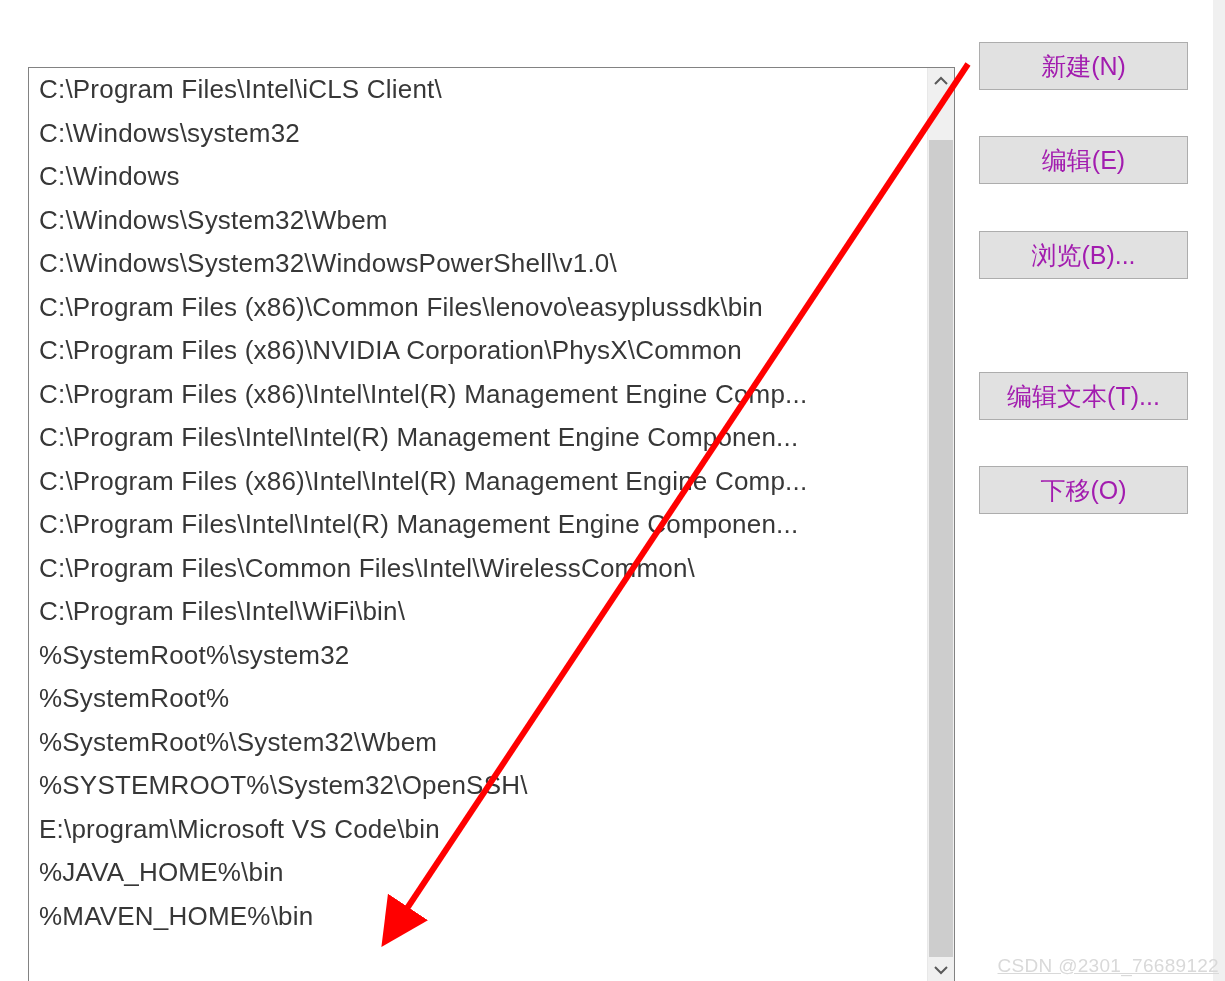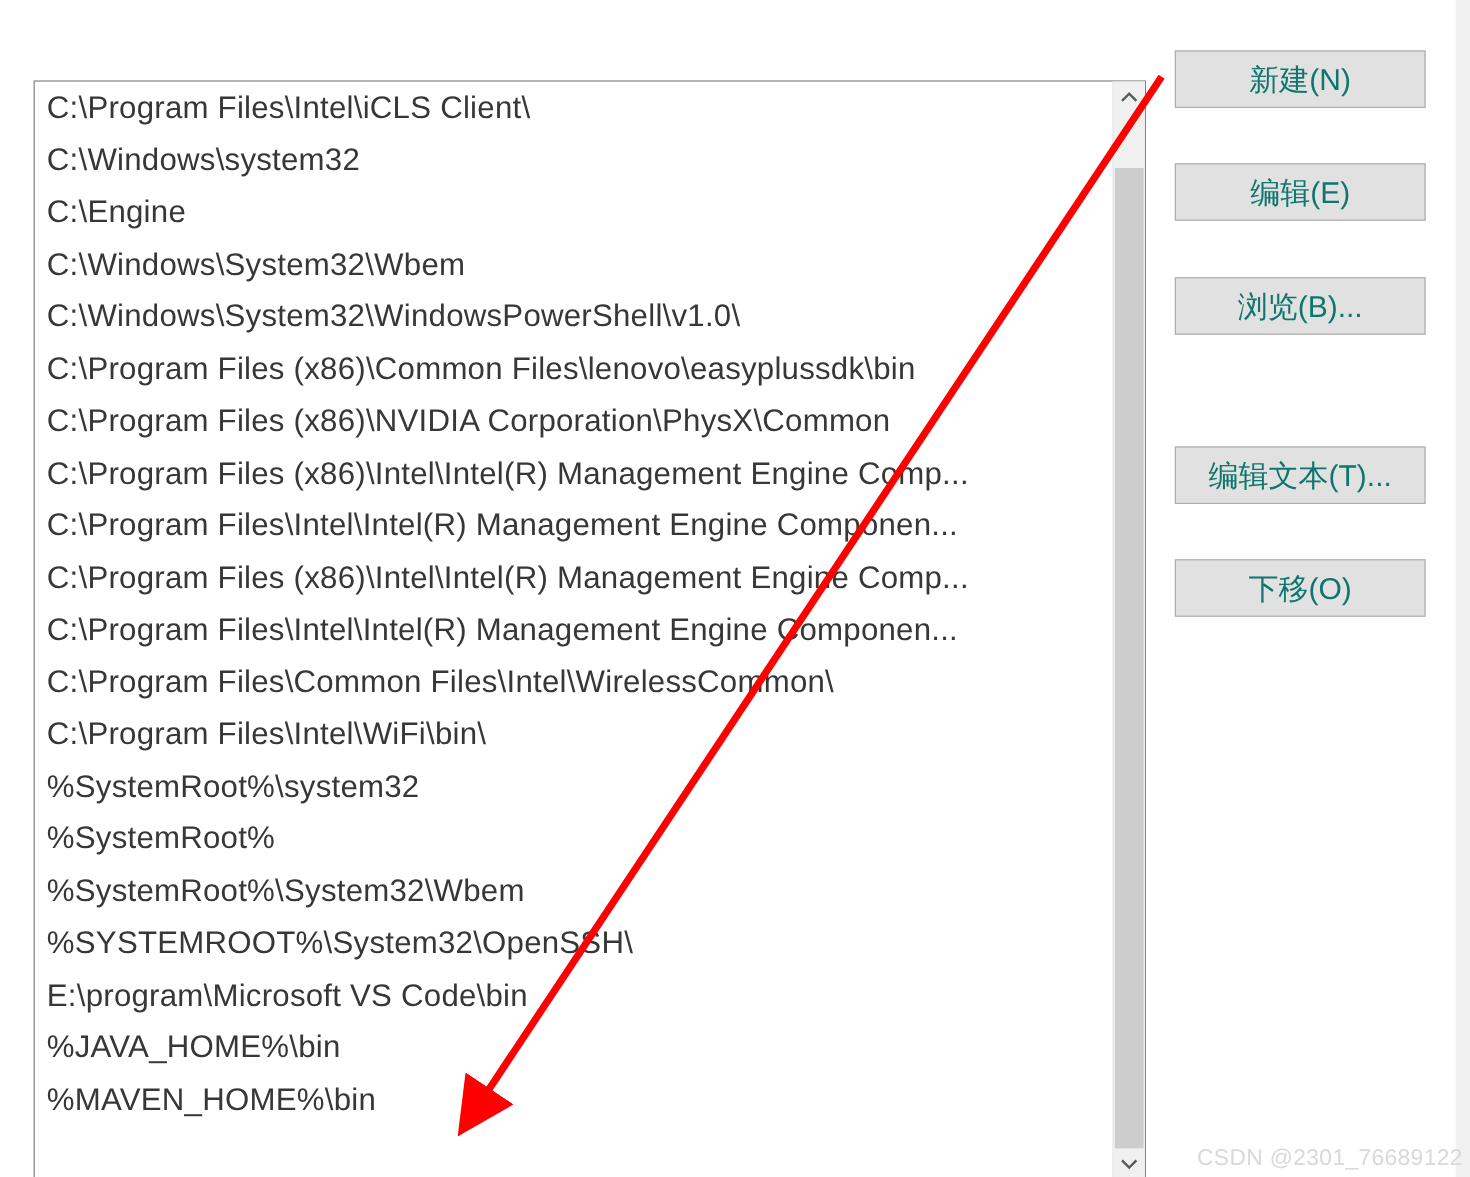--- a/index.html
+++ b/index.html
@@ -87,21 +87,21 @@
     left: 951px;
     top: 0;
   }
   .win-button {
     width: 209px;
     height: 48px;
     background: #e1e1e1;
     border: 1px solid #adadad;
     box-sizing: border-box;
     font-size: 25px;
-    color: #0f766e;
+    color: #a21caf;
     display: flex;
     align-items: center;
     justify-content: center;
     font-family: "Microsoft YaHei", "Segoe UI", Tahoma, sans-serif;
     cursor: default;
     user-select: none;
   }
   .arrow-svg {
     position: absolute;
     left: 28px;
@@ -109,33 +109,34 @@
     pointer-events: none;
   }
   .watermark {
     position: absolute;
     right: 6px;
     bottom: 4px;
     font-size: 19px;
     color: #d9d9d9;
     font-family: Arial, sans-serif;
     letter-spacing: 0.3px;
+    text-decoration: underline;
   }
 </style>
 </head>
 <body>
 
 <div class="dialog">
   <div class="content-area">
 
     <div class="path-list-wrapper">
       <div class="path-list" id="path-list">
           <div class="path-item">C:\Program Files\Intel\iCLS Client\</div>
           <div class="path-item">C:\Windows\system32</div>
-          <div class="path-item">C:\Engine</div>
+          <div class="path-item">C:\Windows</div>
           <div class="path-item">C:\Windows\System32\Wbem</div>
           <div class="path-item">C:\Windows\System32\WindowsPowerShell\v1.0\</div>
           <div class="path-item">C:\Program Files (x86)\Common Files\lenovo\easyplussdk\bin</div>
           <div class="path-item">C:\Program Files (x86)\NVIDIA Corporation\PhysX\Common</div>
           <div class="path-item">C:\Program Files (x86)\Intel\Intel(R) Management Engine Comp...</div>
           <div class="path-item">C:\Program Files\Intel\Intel(R) Management Engine Componen...</div>
           <div class="path-item">C:\Program Files (x86)\Intel\Intel(R) Management Engine Comp...</div>
           <div class="path-item">C:\Program Files\Intel\Intel(R) Management Engine Componen...</div>
           <div class="path-item">C:\Program Files\Common Files\Intel\WirelessCommon\</div>
           <div class="path-item">C:\Program Files\Intel\WiFi\bin\</div>

